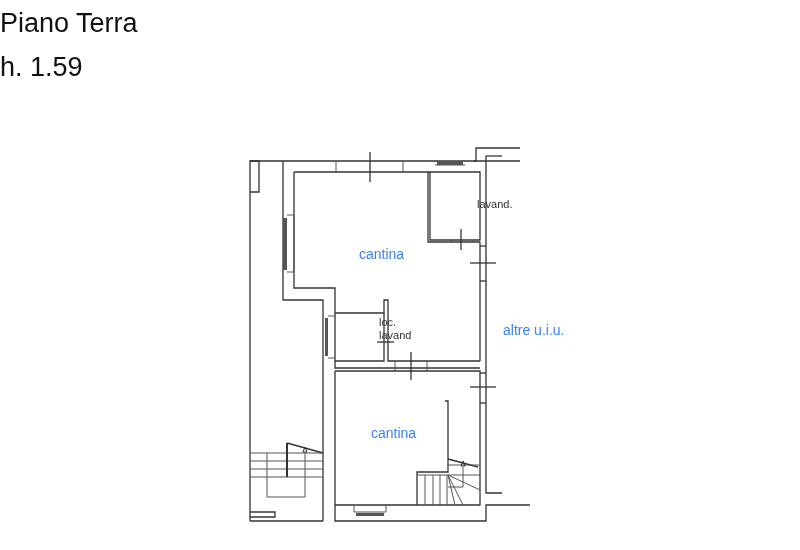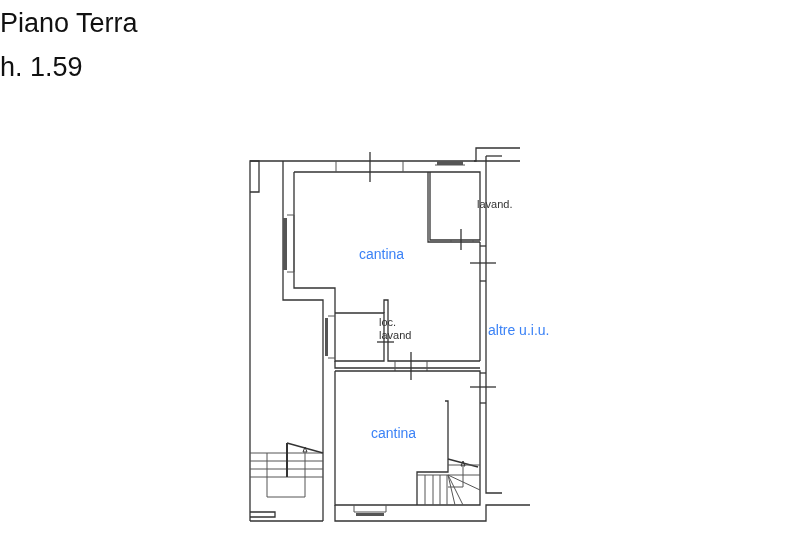--- a/index.html
+++ b/index.html
@@ -108,13 +108,13 @@
   </g>
 </svg>
 
 <div class="lbl" style="left:359px; top:246px;">cantina</div>
 <div class="lbl small" style="left:437px; top:198px;">lavand.</div>
 <div class="lbl small" style="left:339px; top:316px; width:44px;">
   <div>loc.</div>
   <div>lavand</div>
 </div>
 <div class="lbl" style="left:371px; top:425px;">cantina</div>
-<div class="lbl" style="left:488px; top:322px;">altre u.i.u.</div>
+<div class="lbl" style="left:503px; top:322px;">altre u.i.u.</div>
 
 </body></html>

